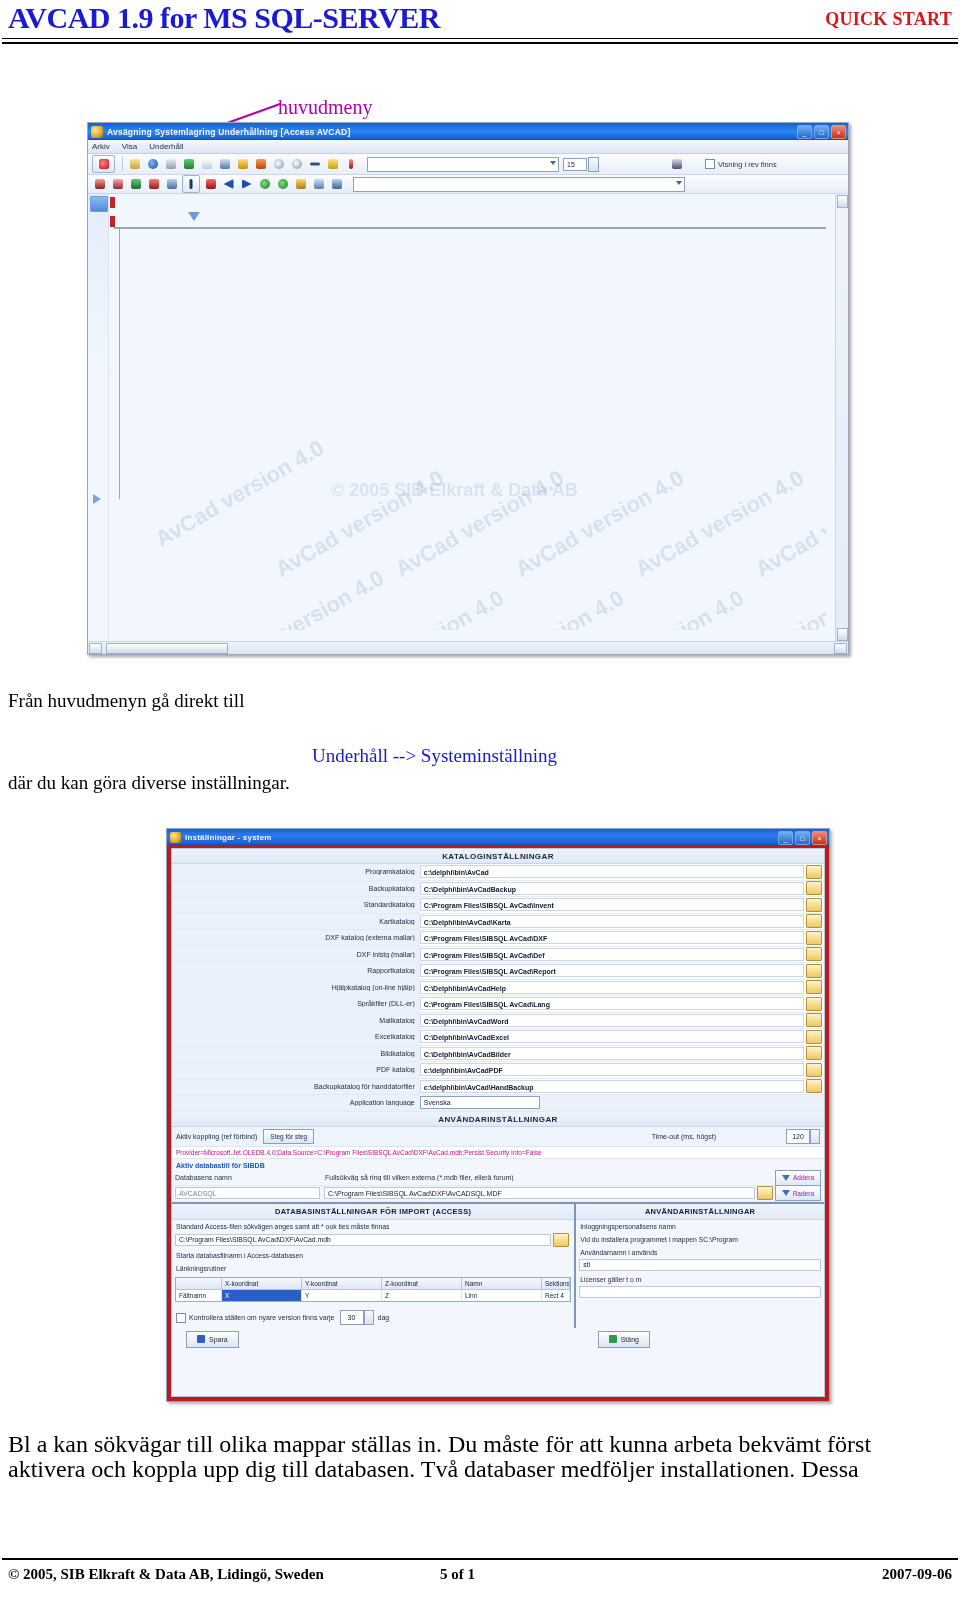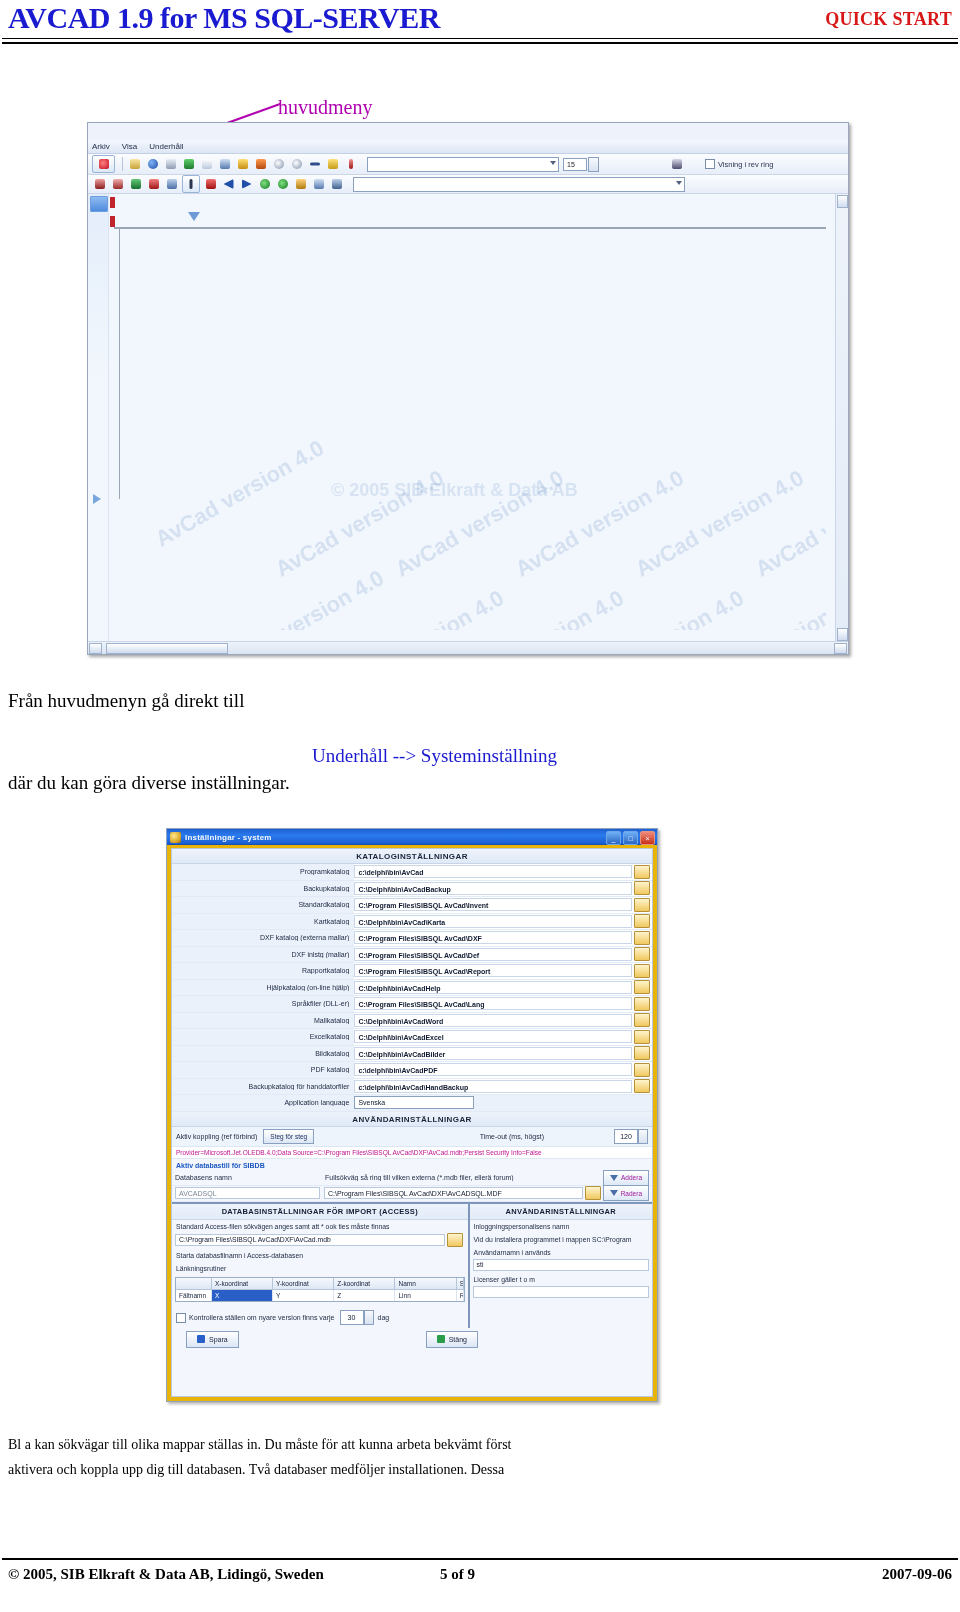--- a/index.html
+++ b/index.html
@@ -372,21 +372,21 @@
   .t2 { left: 8px; top: 770px; }
   .t3 {
     left: 312px; top: 743px;
     color: #1a1ad0;
     font-size: 19px;
   }
 
   .btxt {
     position: absolute;
     font-family: "Liberation Serif", "DejaVu Serif", serif;
-    font-size: 14px;
+    font-size: 24px;
     color: #000;
     line-height: 25px;
     white-space: nowrap;
   }
   .b1 { left: 8px; top: 1432px; }
   .b2 { left: 8px; top: 1457px; }
 
   
   .foot-rule {
     position: absolute;
@@ -404,22 +404,22 @@
     white-space: nowrap;
   }
   .foot-left { left: 8px; text-align: right; }
   .foot-mid { left: 440px; }
   .foot-right { right: 8px; }
 
   
   .shot2 {
     position: absolute;
     left: 166px; top: 828px;
-    width: 492px; height: 574px;
-    background: #eab308;
+    width: 664px; height: 574px;
+    background: #b91c1c;
     border: 1px solid #8ea3c0;
     box-sizing: border-box;
     box-shadow: 2px 2px 3px rgba(0,0,0,0.30);
     overflow: hidden;
     font-family: "Liberation Sans", sans-serif;
   }
   .dlg-title {
     position: absolute;
     left: 0; top: 0;
     width: 100%; height: 16px;
@@ -704,20 +704,29 @@
 </div>
 
 <div class="callout-label">huvudmeny</div>
 <svg class="callout-svg" viewBox="0 0 140 56">
   <line x1="130" y1="4" x2="30" y2="40" stroke="#b000b0" stroke-width="2"></line>
   <polygon points="30,30 14,46 34,50" fill="#d400d4"></polygon>
 </svg>
 
 <div class="shot1">
 
+  <div class="titlebar">
+    <span class="tb-icon"></span>
+    <span class="tb-text">Avsägning  Systemlagring  Underhållning [Access AVCAD]</span>
+    <div class="tb-buttons">
+      <span class="tb-btn">_</span>
+      <span class="tb-btn">□</span>
+      <span class="tb-btn close">×</span>
+    </div>
+  </div>
 
   <div class="menubar">
     <span class="menu-item">Arkiv</span>
     <span class="menu-item">Visa</span>
     <span class="menu-item">Underhåll</span>
   </div>
 
   <div class="toolbar row1">
     <span class="tbtn framed">
         <span class="glyph" style="background:radial-gradient(circle at 40% 40%,#ff8080,#c21020)"></span>
@@ -765,21 +774,21 @@
     <span class="tb-combo" style="width:190px">
         <span class="arrow"></span>
       </span>
     <span class="tb-spin">15</span>
     <span class="tb-spinner"></span>
     <span class="tbtn" style="margin-left:70px">
         <span class="glyph" style="background:linear-gradient(#d8d8e8,#4b4b6b)"></span>
       </span>
     <span class="tb-checkish">
       <span class="tb-checkbox"></span>
-      <span>Visning i rev ring</span>
+      <span>Visning i rev finns</span>
     </span>
   </div>
 
   <div class="toolbar row2">
     <span class="tbtn">
         <span class="glyph" style="background:linear-gradient(#f0a0a0,#8a1e1e)"></span>
       </span>
     <span class="tbtn">
         <span class="glyph" style="background:linear-gradient(#f0b0b0,#9a2828)"></span>
       </span>
@@ -1060,14 +1069,14 @@
     </div>
 
   </div>
 </div>
 
 <div class="btxt b1">Bl a kan sökvägar till olika mappar ställas in. Du måste för att kunna arbeta bekvämt först</div>
 <div class="btxt b2">aktivera och koppla upp dig till databasen. Två databaser medföljer installationen. Dessa</div>
 
 <div class="foot-rule"></div>
 <div class="foot foot-left">© 2005, SIB Elkraft &amp; Data AB, Lidingö, Sweden</div>
-<div class="foot foot-mid">5 of 9</div>
+<div class="foot foot-mid">5 of 1</div>
 <div class="foot foot-right">2007-09-06</div>
 
 </body></html>

